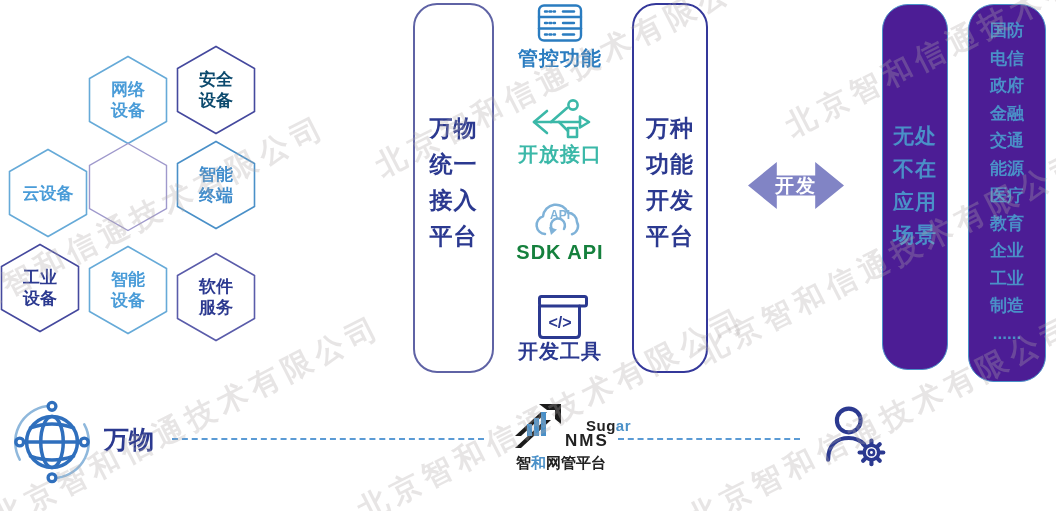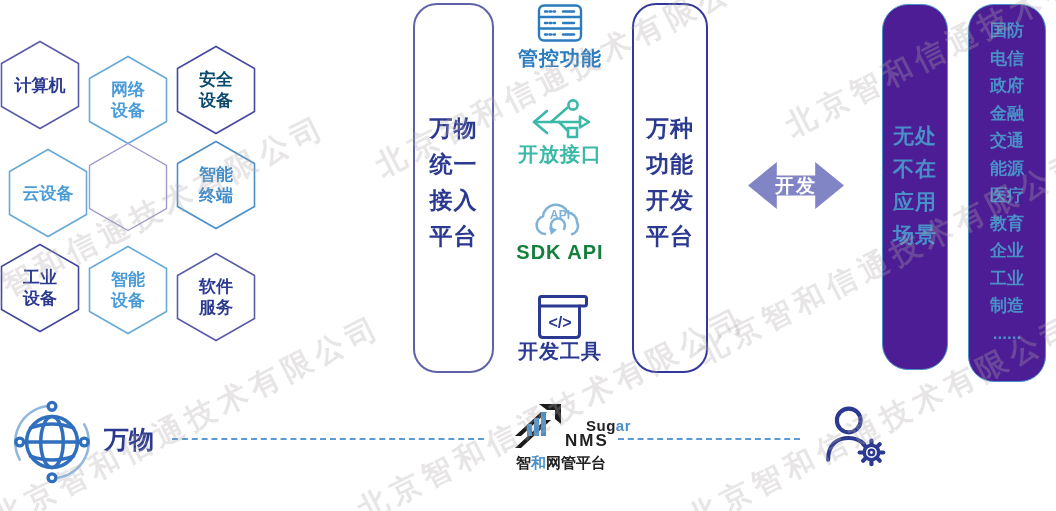--- a/index.html
+++ b/index.html
@@ -44,26 +44,20 @@
             font-size:15px;font-weight:bold;white-space:nowrap;}
   
   .wm{position:absolute;white-space:nowrap;font-size:30px;font-weight:bold;letter-spacing:6px;
       transform:rotate(-27deg);transform-origin:0 50%;pointer-events:none;z-index:10;}
 </style>
 </head>
 <body>
 
 <div class="stage">
 
-  <div class="hex" style="left:0px;top:40px">
-    <svg width="80" height="90" viewBox="0 0 80 90">
-        <polygon points="40,1.5 78.5,23.5 78.5,66.5 40,88.5 1.5,66.5 1.5,23.5" fill="#fff" stroke-width="1.6" stroke="#5a5caa"></polygon>
-      </svg>
-    <div class="hex-label" style="color: rgb(43, 57, 144);">计算机</div>
-  </div>
   <div class="hex" style="left:88px;top:55px">
     <svg width="80" height="90" viewBox="0 0 80 90">
         <polygon points="40,1.5 78.5,23.5 78.5,66.5 40,88.5 1.5,66.5 1.5,23.5" fill="#fff" stroke-width="1.6" stroke="#66aad8"></polygon>
       </svg>
     <div class="hex-label" style="color: rgb(74, 156, 216);">网络
 设备</div>
   </div>
   <div class="hex" style="left:176px;top:45px">
     <svg width="80" height="90" viewBox="0 0 80 90">
         <polygon points="40,1.5 78.5,23.5 78.5,66.5 40,88.5 1.5,66.5 1.5,23.5" fill="#fff" stroke-width="1.6" stroke="#45499e"></polygon>

